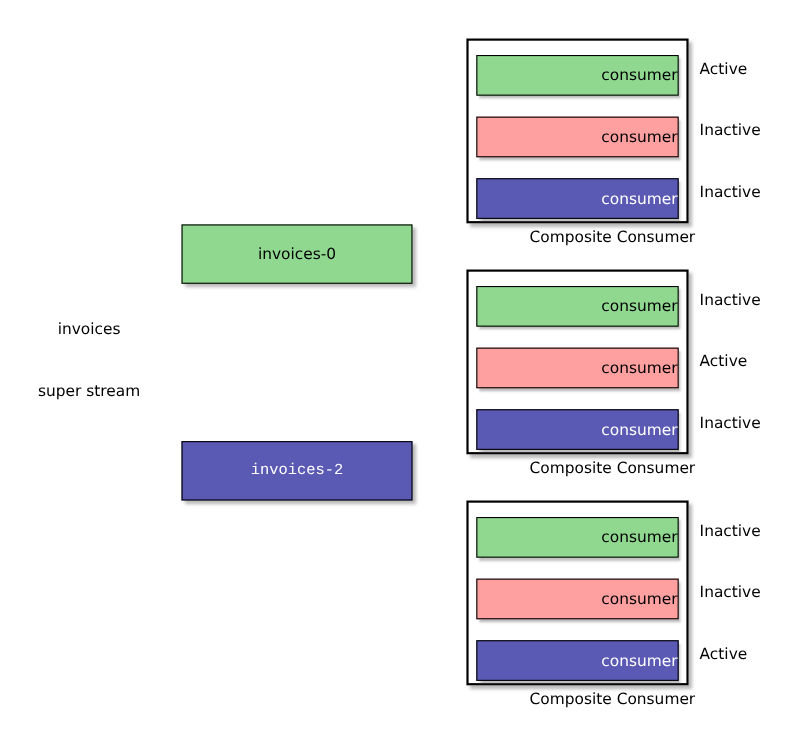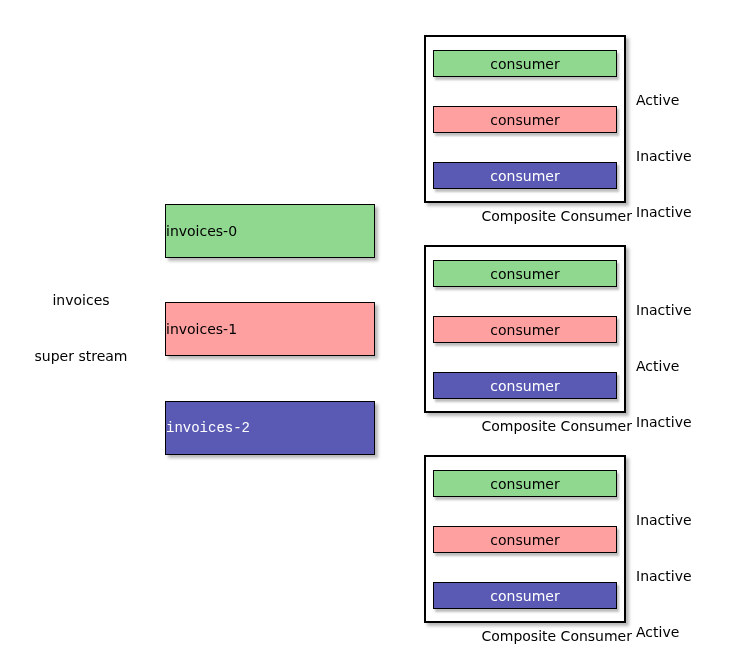--- a/index.html
+++ b/index.html
@@ -28,20 +28,21 @@
   
   .partition {
     position: absolute;
     left: 165px;
     width: 210px;
     height: 54px;
     box-sizing: border-box;
     border: 1px solid #000000;
     display: flex;
     align-items: center;
+    justify-content: center;
     box-shadow: 3px 3px 3px rgba(125,125,125,0.55);
   }
   .p0 { top: 204px; }
   .p1 { top: 302px; }
   .p2 { top: 401px; font-family: Liberation Mono, monospace; }
 
   .c-green { background: #90d890; color: #000000; }
   .c-pink  { background: #ffa0a0; color: #000000; }
   .c-blue  { background: #5a5ab4; color: #ffffff; }
 
@@ -63,64 +64,60 @@
     height: 168px;
     box-sizing: border-box;
     border: 2px solid #000000;
     background: #ffffff;
     box-shadow: 3px 3px 3px rgba(125,125,125,0.55);
   }
   .consumer {
     position: absolute;
     left: 9px;
     width: 184px;
-    height: 27px;
+    height: 37px;
     box-sizing: border-box;
     border: 1px solid #000000;
     display: flex;
     align-items: center;
-    justify-content: center;
+    justify-content: flex-end;
     box-shadow: 2px 3px 2px rgba(125,125,125,0.5);
   }
   .r0 { top: 15px; }
   .r1 { top: 71px; }
   .r2 { top: 127px; }
 
   .status {
     position: absolute;
     left: 212px;
     width: 94px;
     height: 27px;
     line-height: 27px;
     text-align: left;
     white-space: nowrap;
-    margin-top: 37px;
   }
   .comp-title {
     position: absolute;
     top: 173px;
     left: 6px;
     width: 202px;
     text-align: right;
     white-space: nowrap;
   }
 </style>
 </head>
 <body>
 
 <div class="canvas">
 
   <div class="left-label ll-type">super stream</div>
   <div class="left-label ll-name">invoices</div>
 
   <div class="partition p0 c-green">
     <span>invoices-0</span>
-  </div>
-  <div class="partition p1 c-pink">
-    <span>invoices-1</span>
   </div>
   <div class="partition p2 c-blue">
     <span>invoices-2</span>
   </div>
 
   <div class="composite g0">
     <div class="comp-box"></div>
     <div class="consumer r0 c-green">
       <span>consumer</span>
     </div>

